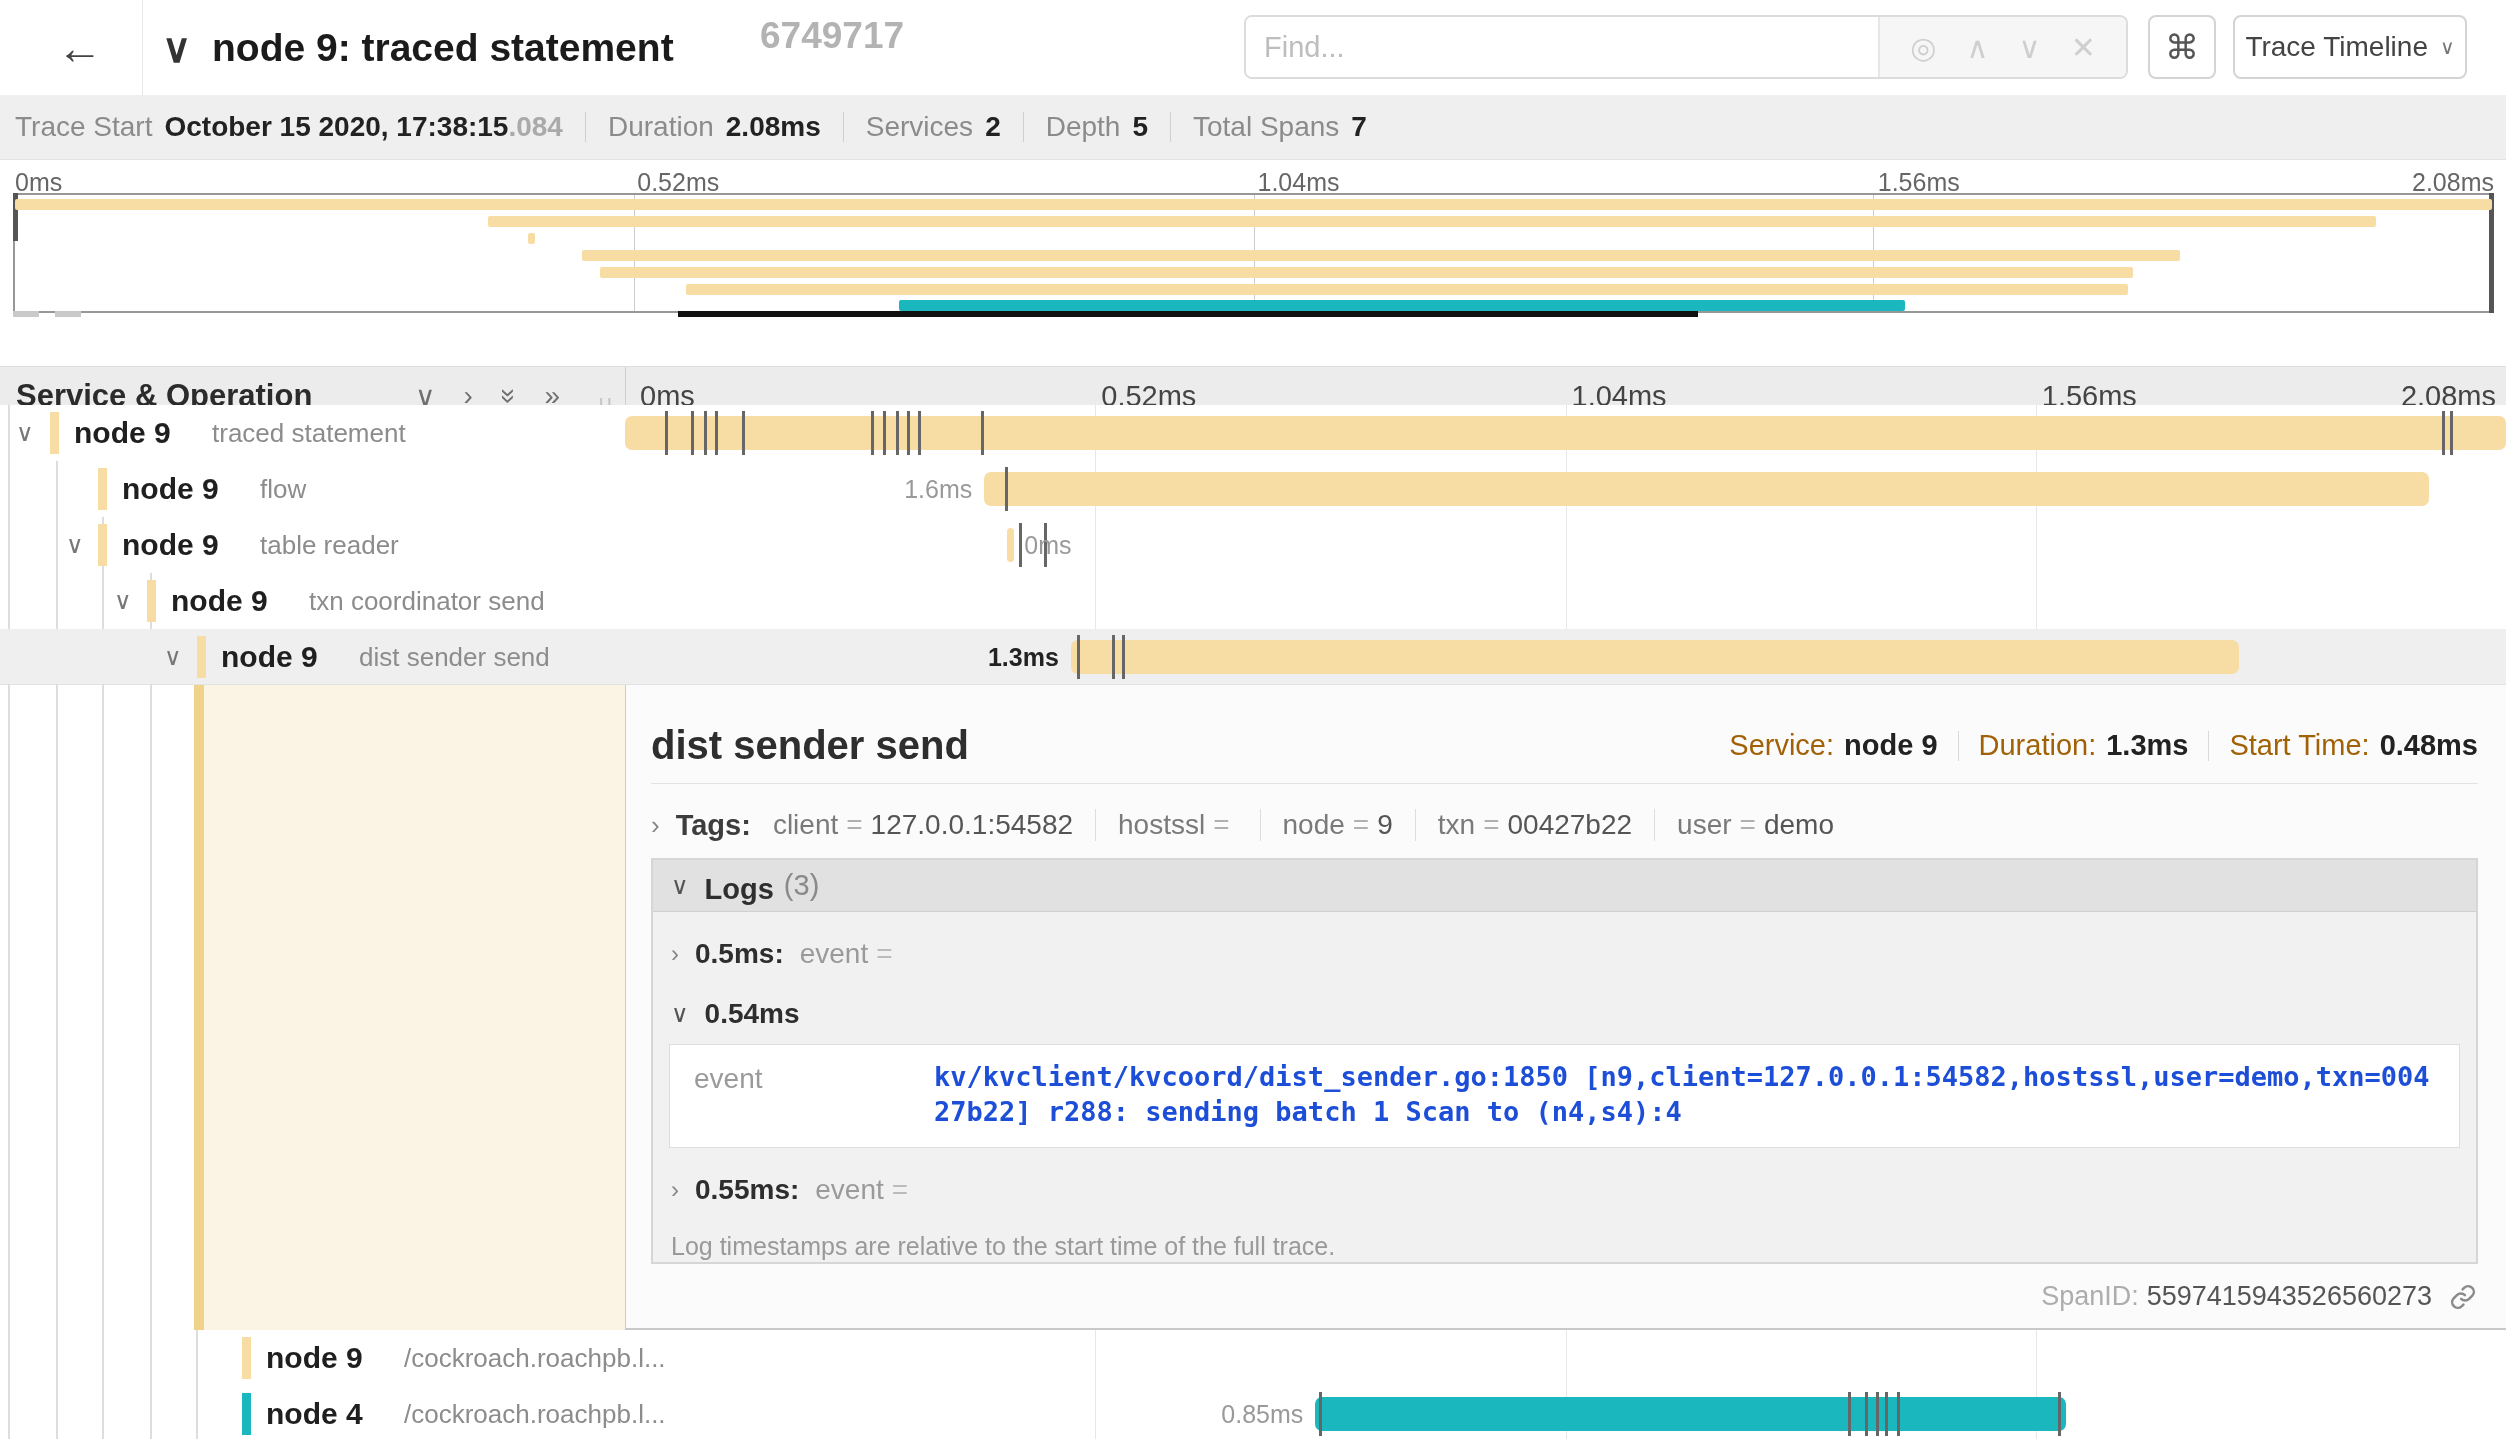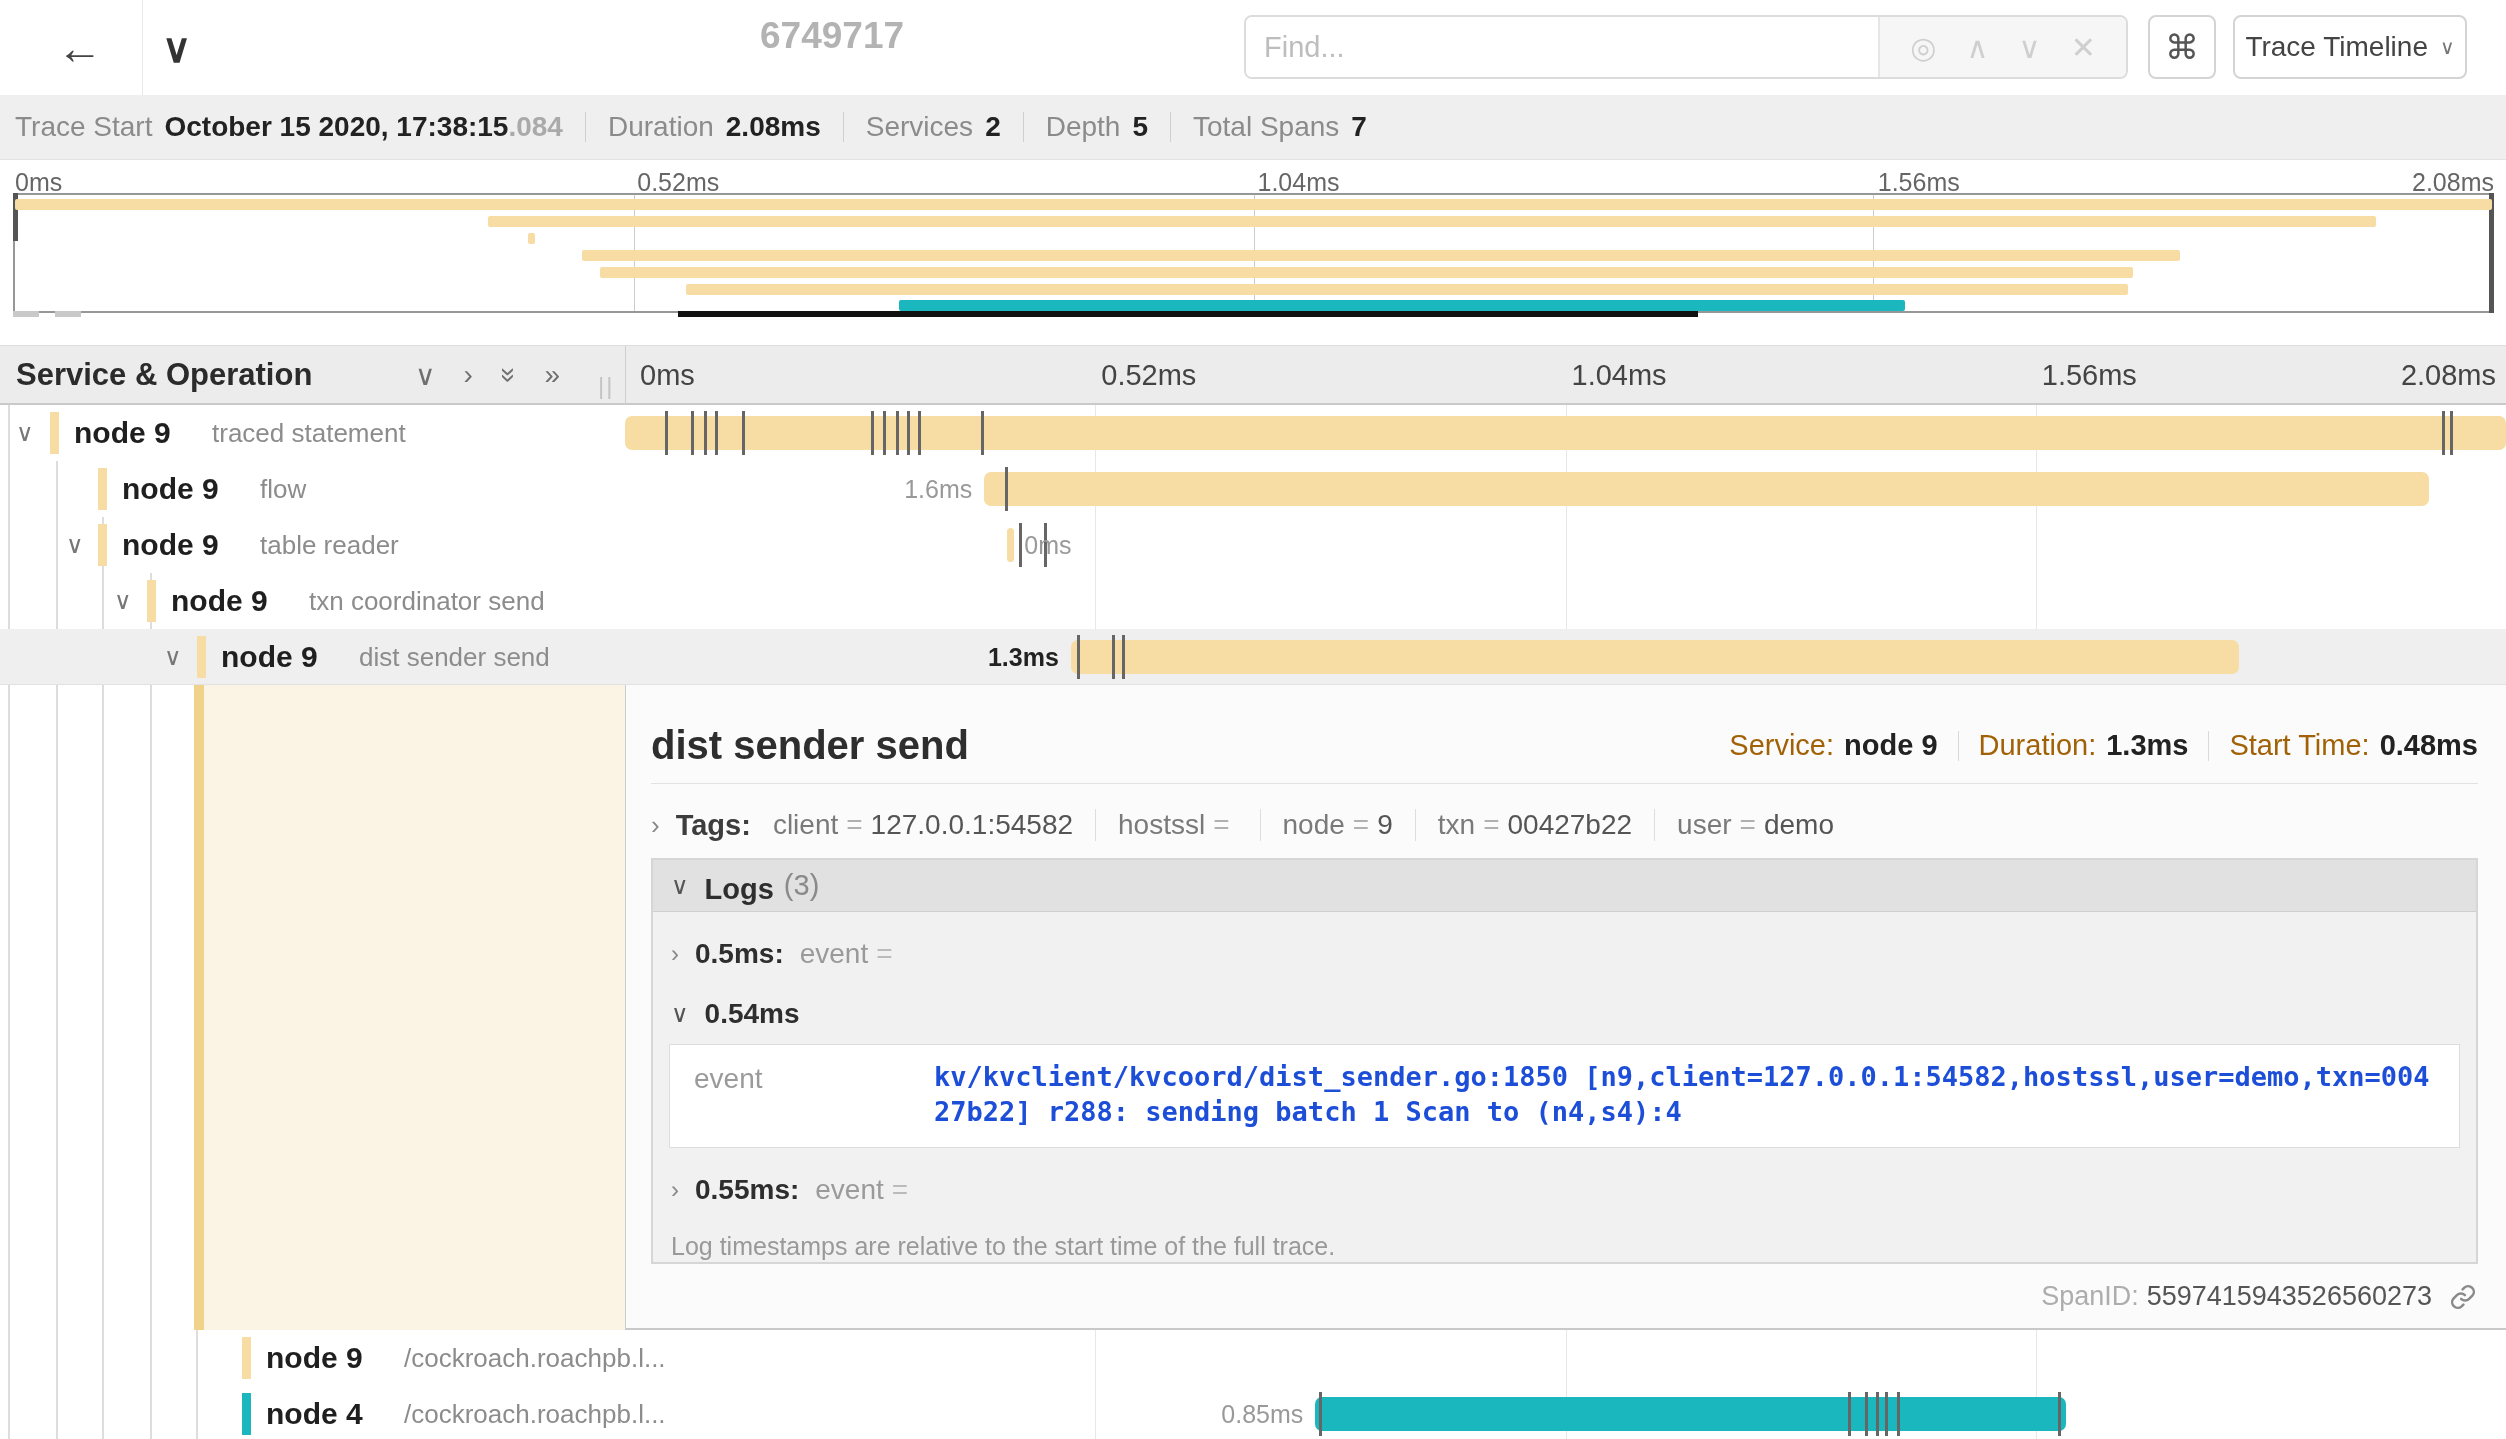--- a/index.html
+++ b/index.html
@@ -47,21 +47,21 @@
   .mm-canvas { position:absolute; left:13px; top:33px; width:2481px; height:120px;
                border:2px solid #979797; background:#fff; }
   .mm-grid { position:absolute; top:0; width:1px; height:100%; background:#ccc; }
   .mm-bar { position:absolute; height:11px; border-radius:2px; }
   .mm-handle-l { position:absolute; left:-2px; top:-2px; width:5px; height:48px; background:#555; }
   .mm-handle-r { position:absolute; right:-2px; top:-2px; width:5px; height:120px; background:#555; }
   .mm-scroll { position:absolute; top:151px; height:6px; background:#111; }
   .mm-grip { position:absolute; top:151px; height:6px; width:26px; background:#c9c9c9; }
 
   
-  .tl-header { position:absolute; left:0; top:345px; width:2506px; height:60px; background:#ececec;
+  .tl-header { position:absolute; left:0; top:366px; width:2506px; height:48px; background:#ececec;
                border-top:1px solid #ddd; border-bottom:2px solid #c9c9c9; }
   .so-title { position:absolute; left:16px; top:0; height:58px; display:flex; align-items:center;
               font-size:31px; font-weight:700; color:#2b2b2b; }
   .so-icons { position:absolute; left:415px; top:0; height:58px; display:flex; align-items:center;
               gap:28px; color:#6f6f6f; font-size:28px; }
   .so-icons span { cursor:pointer; }
   .rot90 { display:inline-block; transform:rotate(90deg); }
   .col-resizer { position:absolute; left:598px; top:26px; color:#c4c4c4; font-size:24px; letter-spacing:2px; }
   .tlh-tick { position:absolute; top:0; height:58px; display:flex; align-items:center; font-size:29px; color:#444; }
   .tlh-div { position:absolute; left:625px; top:0; width:1px; height:58px; background:#cfcfcf; }
@@ -141,20 +141,21 @@
 <body>
 
 <div id="app">
 
   <div class="top-header">
     <div class="back-btn">
         <span>←</span>
       </div>
     <div class="hdr-divider"></div>
     <div class="title-caret">∨</div>
+    <div class="trace-title">node 9: traced statement</div>
     <div class="trace-id">6749717</div>
     <div class="find-combo">
       <input class="find-input" placeholder="Find..." style="">
       <div class="find-suffix">
         <span>◎</span>
         <span>∧</span>
         <span>∨</span>
         <span>✕</span>
       </div>
     </div>

